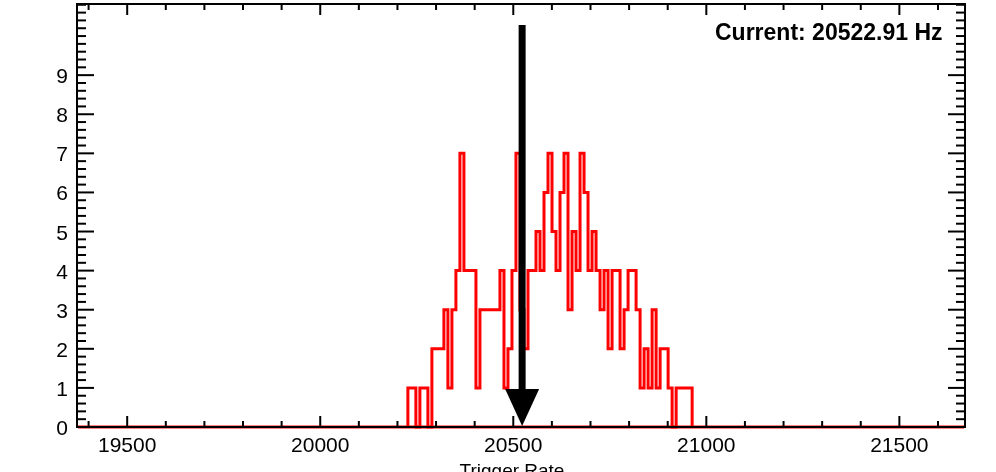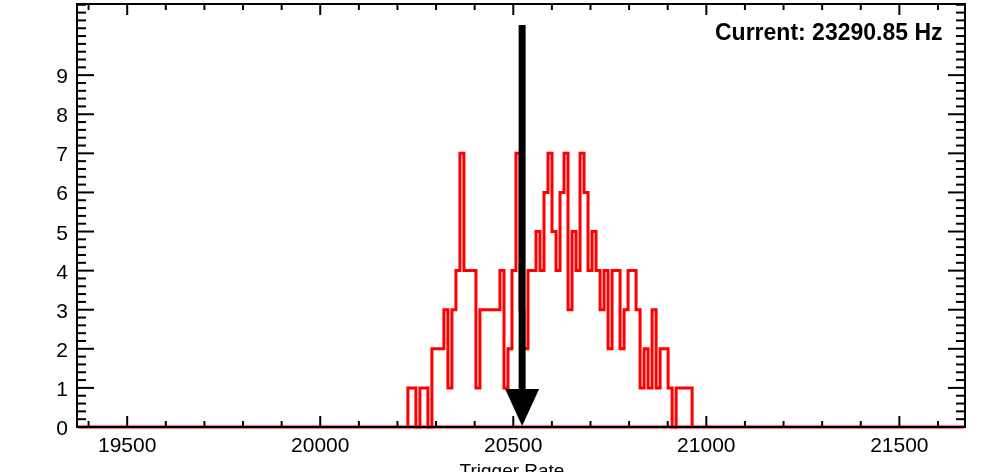--- a/index.html
+++ b/index.html
@@ -268,15 +268,15 @@
         <text class="tick-label tick-label-y" x="68" y="278.6229205175601">4</text>
         <text class="tick-label tick-label-y" x="68" y="239.5286506469501">5</text>
         <text class="tick-label tick-label-y" x="68" y="200.4343807763401">6</text>
         <text class="tick-label tick-label-y" x="68" y="161.3401109057301">7</text>
         <text class="tick-label tick-label-y" x="68" y="122.24584103512018">8</text>
         <text class="tick-label tick-label-y" x="68" y="83.15157116451019">9</text>
         <text class="axis-title" x="512" y="477">Trigger Rate</text>
       </g>
   </svg>
 
-  <div class="status-text" style="left:715px; top:19px;">Current: 23290.85 Hz</div>
+  <div class="status-text" style="left:715px; top:19px;">Current: 20522.91 Hz</div>
 
 </div>
 
 </body></html>

